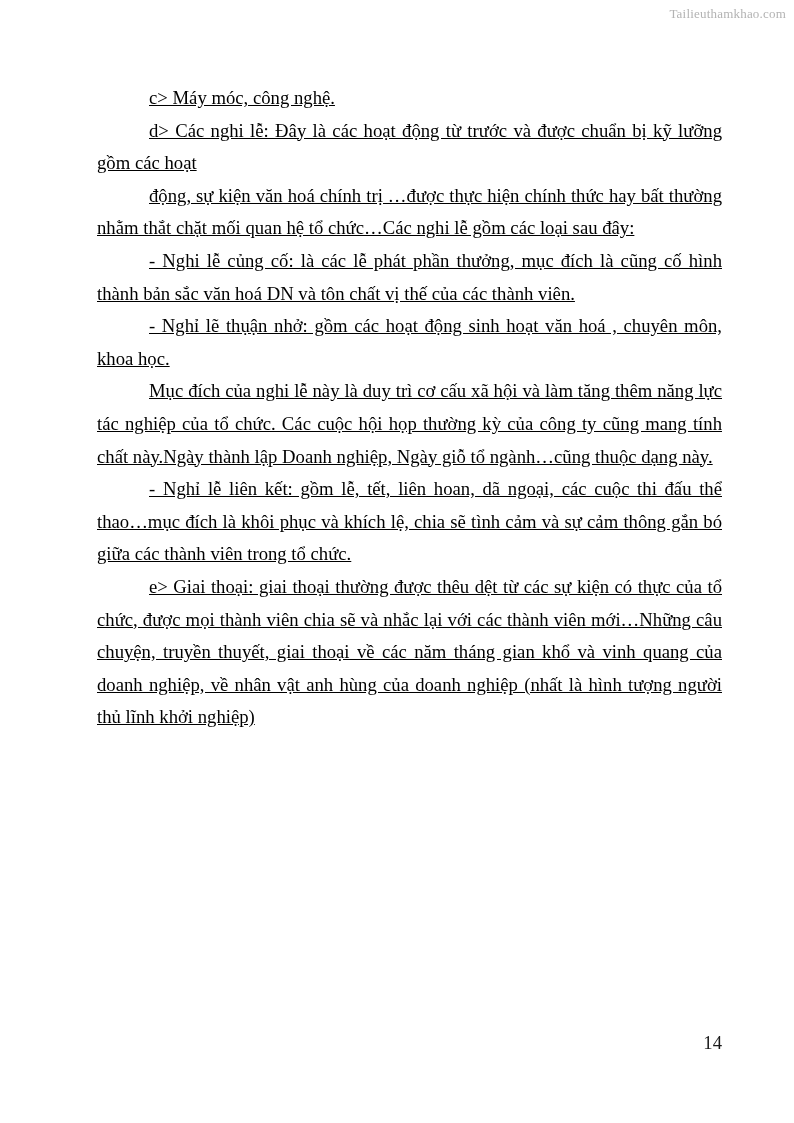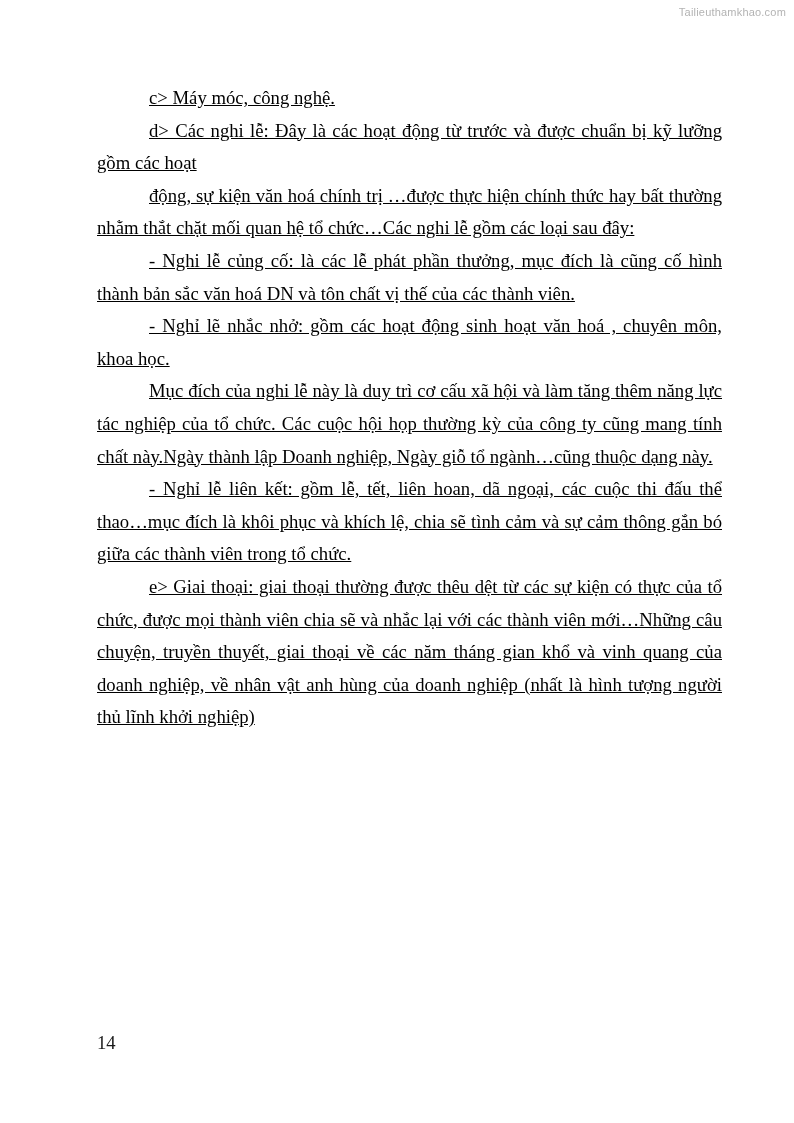--- a/index.html
+++ b/index.html
@@ -13,22 +13,22 @@
     height: 1123px;
     background: #ffffff;
     color: #000000;
     font-family: "Liberation Serif", serif;
     overflow: hidden;
   }
   .watermark {
     position: absolute;
     top: 6px;
     right: 8px;
-    font-family: Liberation Sans, sans-serif;
-    font-size: 11px;
+    font-family: Liberation Serif, serif;
+    font-size: 13px;
     font-weight: 400;
     color: #b3b3b3;
     letter-spacing: 0.2px;
     user-select: none;
   }
   .content {
     position: absolute;
     left: 97px;
     top: 82px;
     width: 625px;
@@ -41,38 +41,38 @@
     margin: 0;
     padding: 0;
     text-indent: 52px;
     text-decoration: underline;
   }
   .page-number {
     position: absolute;
     top: 1032px;
     left: 97px;
     width: 625px;
-    text-align: left;
+    text-align: right;
     font-size: 18.7px;
     color: #1a1a1a;
   }
 </style>
 </head>
 <body>
 
 <div class="page">
 
   <div class="watermark">Tailieuthamkhao.com</div>
 
   <div class="content">
     <p>c&gt; Máy móc, công nghệ.</p>
     <p>d&gt; Các nghi lễ: Đây là các hoạt động từ trước và được chuẩn bị kỹ lưỡng gồm các hoạt</p>
     <p>động, sự kiện văn hoá chính trị …được thực hiện chính thức hay bất thường nhằm thắt chặt mối quan hệ tổ chức…Các nghi lễ gồm các loại sau đây:</p>
     <p>- Nghi lễ củng cố: là các lễ phát phần thưởng, mục đích là cũng cố hình thành bản sắc văn hoá DN và tôn chất vị thế của các thành viên.</p>
-    <p>- Nghỉ lẽ nhắc nhở: gồm các hoạt động sinh hoạt văn hoá , chuyên môn, khoa học.</p>
+    <p>- Nghỉ lẽ thụận nhở: gồm các hoạt động sinh hoạt văn hoá , chuyên môn, khoa học.</p>
     <p>Mục đích của nghi lễ này là duy trì cơ cấu xã hội và làm tăng thêm năng lực tác nghiệp của tổ chức. Các cuộc hội họp thường kỳ của công ty cũng mang tính chất này.Ngày thành lập Doanh nghiệp, Ngày giỗ tổ ngành…cũng thuộc dạng này.</p>
     <p>- Nghỉ lễ liên kết: gồm lễ, tết, liên hoan, dã ngoại, các cuộc thi đấu thể thao…mục đích là khôi phục và khích lệ, chia sẽ tình cảm và sự cảm thông gắn bó giữa các thành viên trong tổ chức.</p>
     <p>e&gt; Giai thoại: giai thoại thường được thêu dệt từ các sự kiện có thực của tổ chức, được mọi thành viên chia sẽ và nhắc lại với các thành viên mới…Những câu chuyện, truyền thuyết, giai thoại về các năm tháng gian khổ và vinh quang của doanh nghiệp, về nhân vật anh hùng của doanh nghiệp (nhất là hình tượng người thủ lĩnh khởi nghiệp)</p>
   </div>
 
   <div class="page-number">14</div>
 
 </div>
 
 </body></html>

